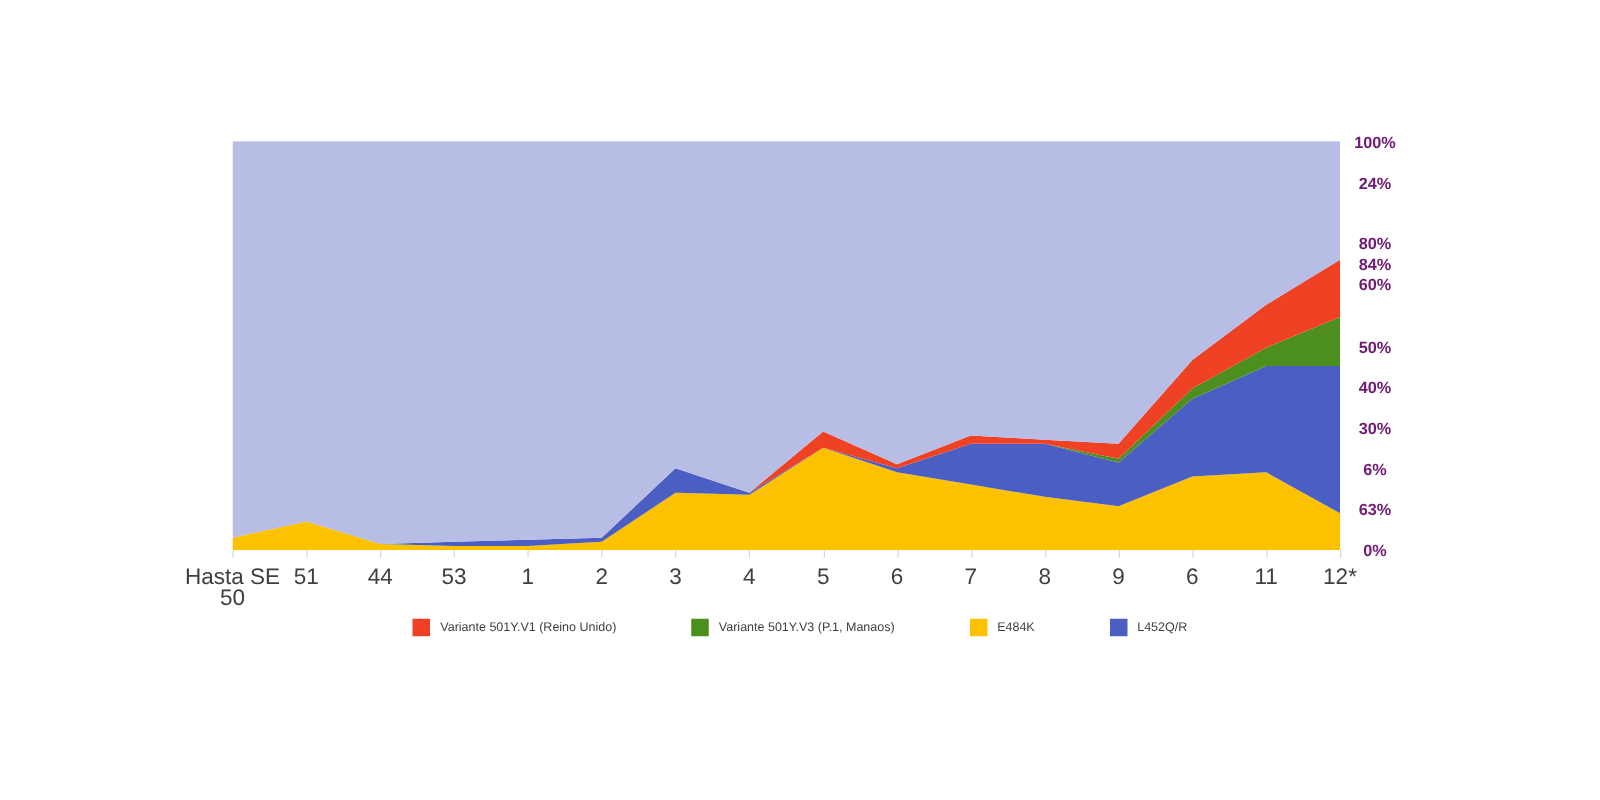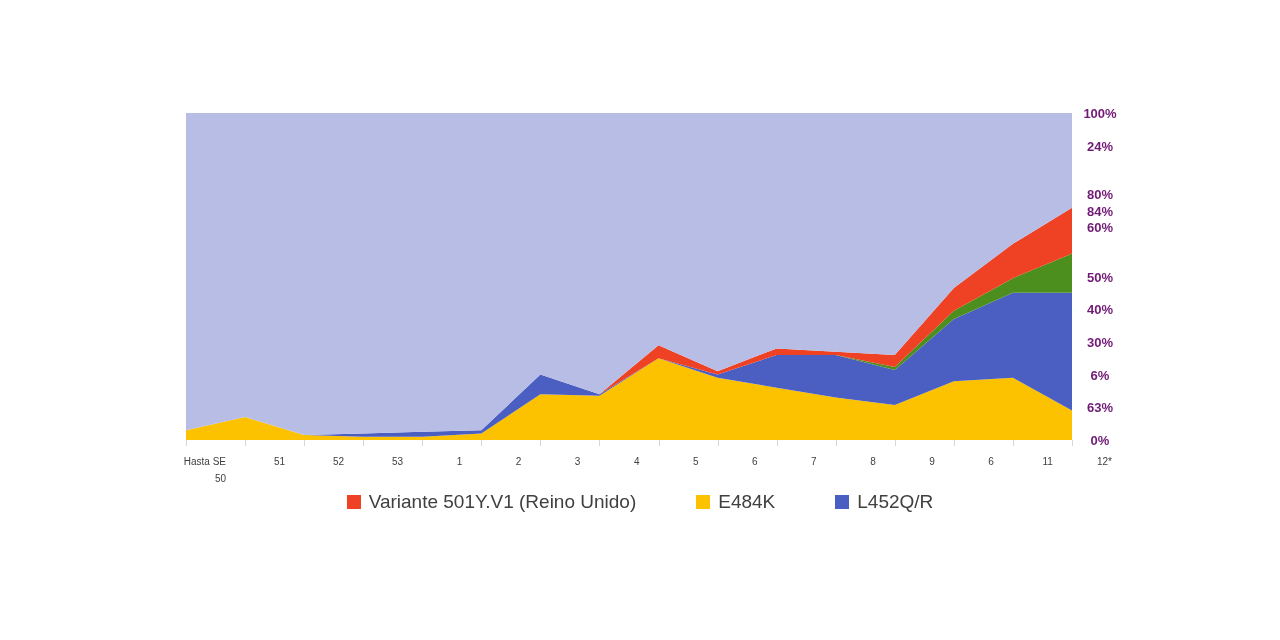--- a/index.html
+++ b/index.html
@@ -68,22 +68,22 @@
     top: 0px;
     width: 1px;
     height: 6px;
     background: #d8d8d8;
   }
   .x-label {
     position: absolute;
     top: 13px;
     width: 80px;
     margin-left: -40px;
-    text-align: right;
-    font-size: 10px;
+    text-align: center;
+    font-size: 18px;
     color: #404040;
     line-height: 17px;
   }
   .x-label span { display: block; }
 
   
   #legend {
     position: absolute;
     left: 0px;
     top: 490px;
@@ -100,21 +100,21 @@
     align-items: center;
     margin: 0 30px;
   }
   .legend-swatch {
     width: 14px;
     height: 14px;
     margin-right: 8px;
     flex: 0 0 auto;
   }
   .legend-label {
-    font-size: 19px;
+    font-size: 10px;
     color: #404040;
     white-space: nowrap;
   }
 </style>
 </head>
 <body>
 
 <div id="chart-root">
 
   <div id="plot-wrap">
@@ -146,21 +146,21 @@
       <div class="x-label" style="left: 186px;">
         <span>Hasta SE</span>
         <span>50</span>
       </div>
       <div class="x-tickmark" style="left: 245.067px;"></div>
       <div class="x-label" style="left: 245.067px;">
         <span>51</span>
       </div>
       <div class="x-tickmark" style="left: 304.133px;"></div>
       <div class="x-label" style="left: 304.133px;">
-        <span>52</span>
+        <span>44</span>
       </div>
       <div class="x-tickmark" style="left: 363.2px;"></div>
       <div class="x-label" style="left: 363.2px;">
         <span>53</span>
       </div>
       <div class="x-tickmark" style="left: 422.267px;"></div>
       <div class="x-label" style="left: 422.267px;">
         <span>1</span>
       </div>
       <div class="x-tickmark" style="left: 481.333px;"></div>
@@ -209,20 +209,24 @@
       </div>
     </div>
 
   <div id="legend">
       <div class="legend-row">
         <div class="legend-item">
           <span class="legend-swatch" style="background: rgb(239, 65, 35);"></span>
           <span class="legend-label">Variante 501Y.V1 (Reino Unido)</span>
         </div>
         <div class="legend-item">
+          <span class="legend-swatch" style="background: rgb(77, 143, 30);"></span>
+          <span class="legend-label">Variante 501Y.V3 (P.1, Manaos)</span>
+        </div>
+        <div class="legend-item">
           <span class="legend-swatch" style="background: rgb(252, 194, 0);"></span>
           <span class="legend-label">E484K</span>
         </div>
         <div class="legend-item">
           <span class="legend-swatch" style="background: rgb(74, 95, 193);"></span>
           <span class="legend-label">L452Q/R</span>
         </div>
       </div>
     </div>
 

